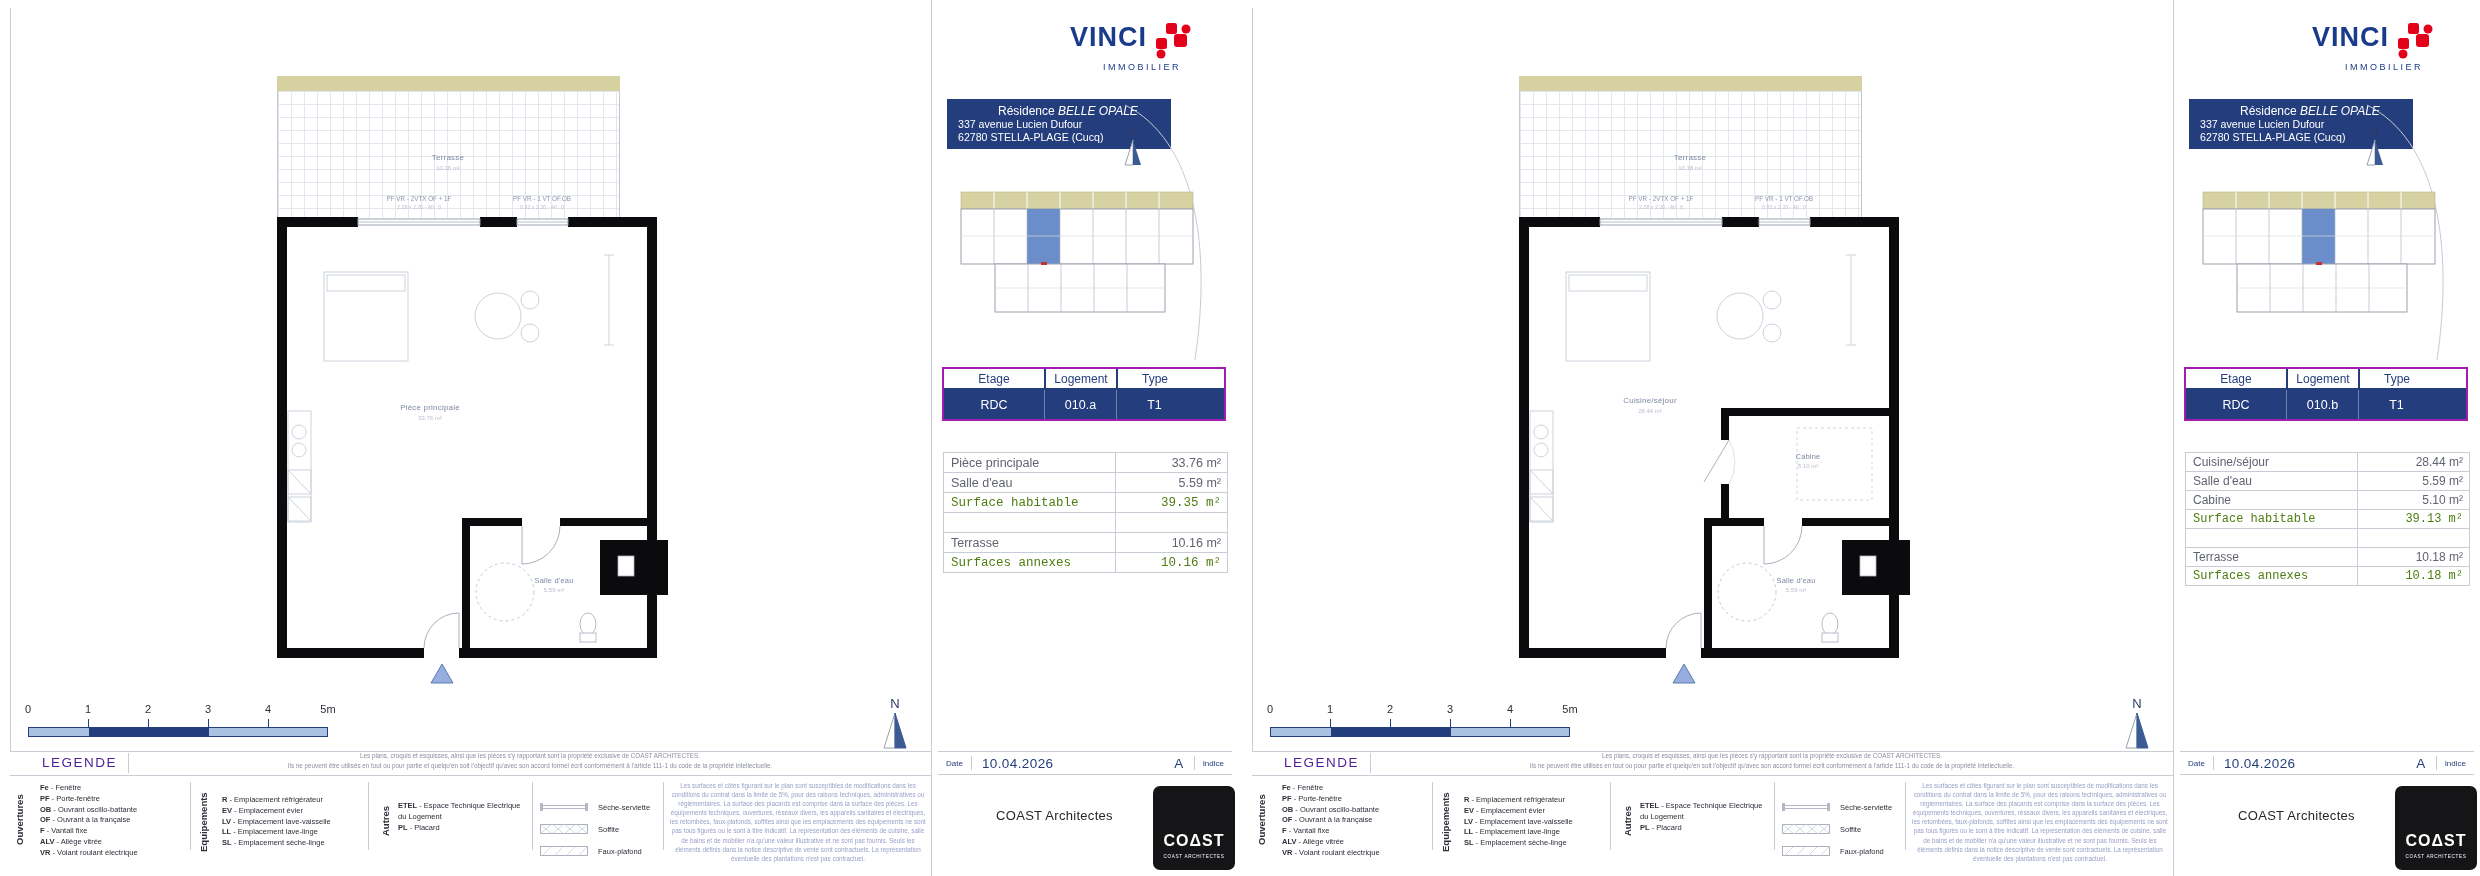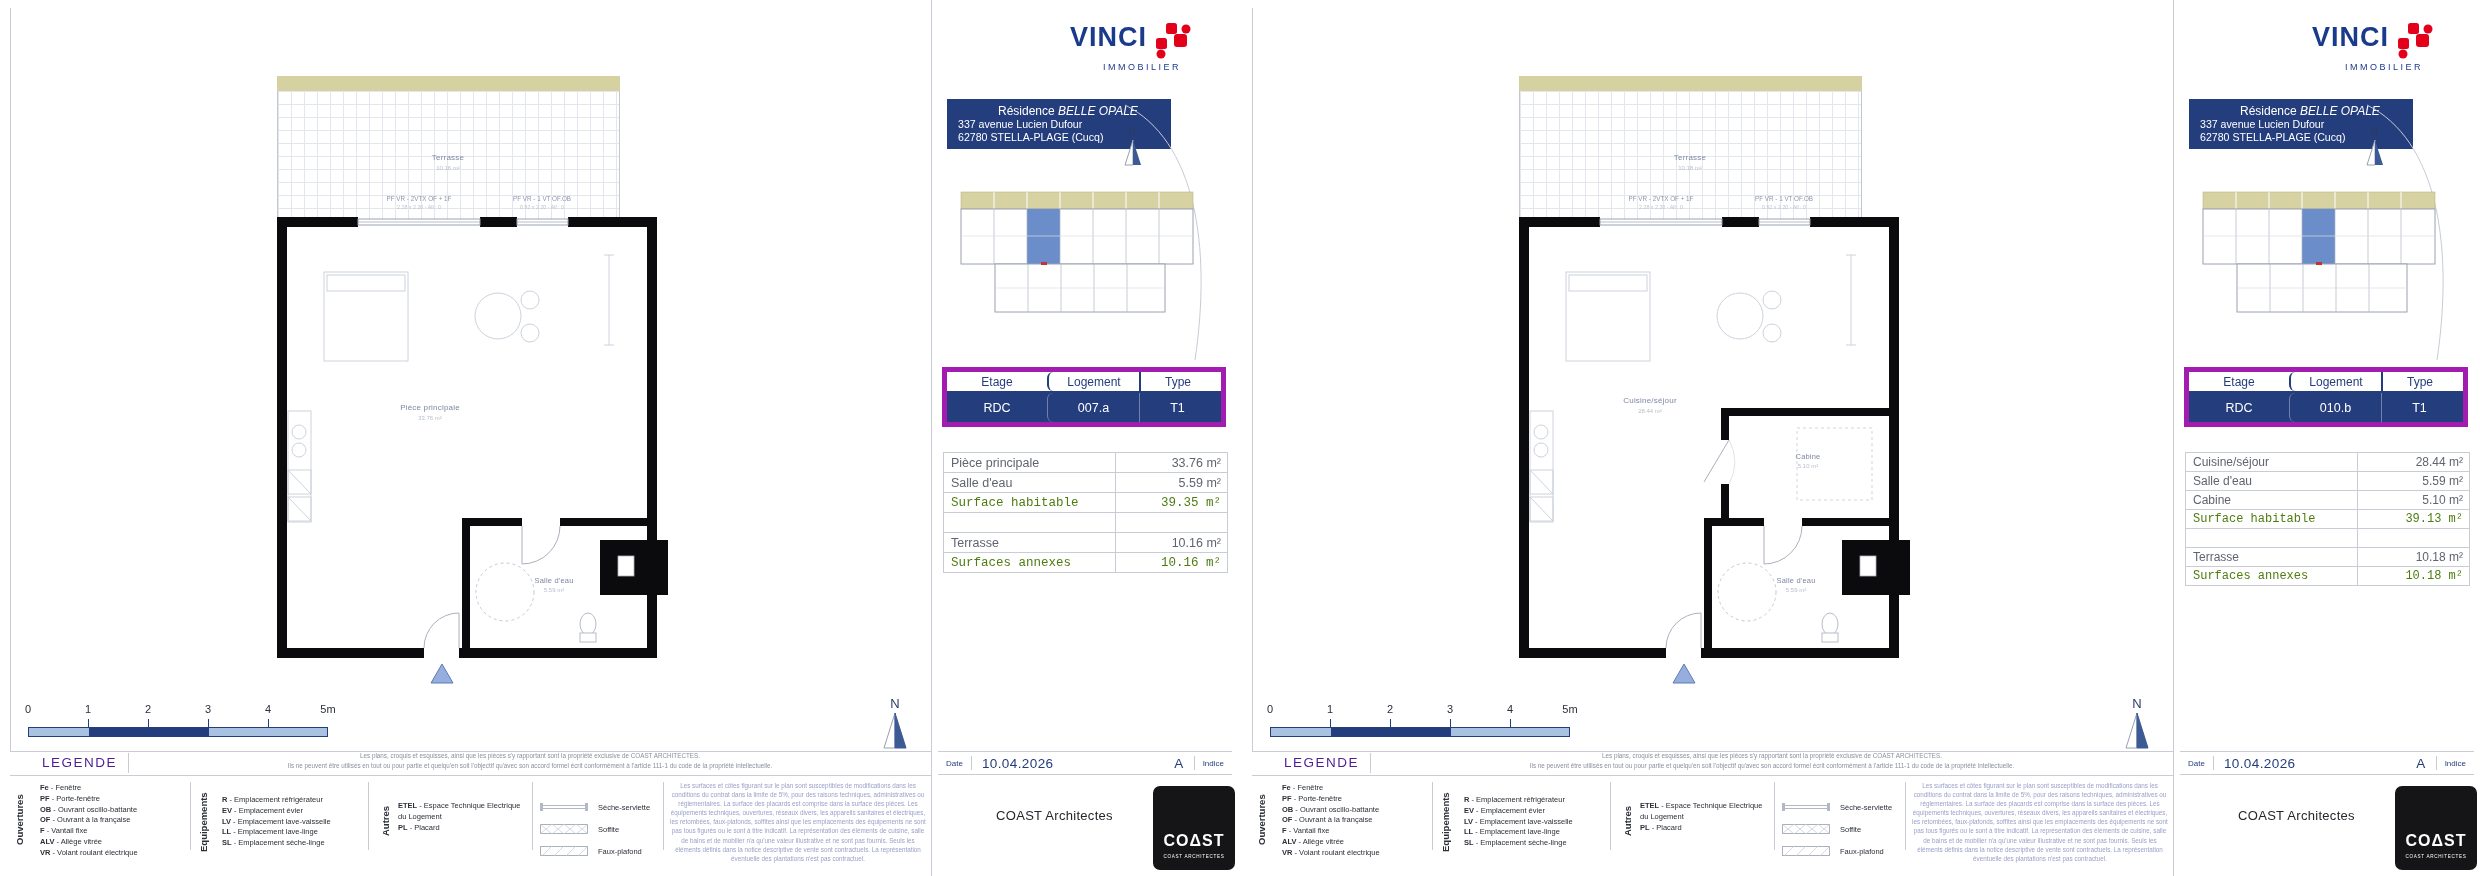--- a/index.html
+++ b/index.html
@@ -26,28 +26,28 @@
   .vinci-row{display:flex;align-items:flex-start;}
   .vinci-word{font-size:27px;font-weight:700;color:#1a3a8c;letter-spacing:1px;line-height:26px;}
   .vinci-sub{font-size:9px;letter-spacing:2.5px;color:#1a3a8c;margin:1px 0 0 33px;}
   
   .addr{position:absolute;left:947px;top:99px;width:224px;height:50px;background:#243d7d;
     color:#fff;padding:5px 0 0 11px;}
   .addr .l1{font-size:12px;margin-left:40px;}
   .addr .l1 i{font-style:italic;}
   .addr .l23{font-size:10.6px;line-height:13px;}
   
-  .etg{position:absolute;left:942px;top:367px;width:284px;border:5px solid #a21caf;background:#fff;}
+  .etg{position:absolute;left:942px;top:367px;width:284px;border:2px solid #a21caf;background:#fff;}
   .etg-head{display:flex;height:21px;border-bottom:2px solid #243d7d;}
   .etg-head div{display:flex;align-items:center;justify-content:center;font-size:12px;color:#243d7d;}
   .etg-head div+div{border-left:2px solid #243d7d;}
   .etg-row{display:flex;height:29px;background:#243d7d;color:#fff;}
   .etg-row div{display:flex;align-items:center;justify-content:center;font-size:12.5px;}
   .etg-row div+div{border-left:1px solid rgba(255,255,255,.35);}
-  .c1{width:100px;} .c2{width:92px;border-radius:6px;} .c3{width:76px;}
+  .c1{width:100px;} .c2{width:72px;} .c3{width:76px;}
   
   .surf{position:absolute;left:943px;top:452px;width:285px;border:1px solid #c9ccd4;border-bottom:none;}
   .surf-row{display:flex;height:20px;border-bottom:1px solid #c9ccd4;align-items:center;
     font-size:12.5px;color:#606470;background:#fff;}
   .surfB .surf-row{height:19px;font-size:12px;}
   .surf-row .lab{flex:1;padding-left:7px;}
   .surf-row .val{width:112px;height:100%;display:flex;align-items:center;justify-content:flex-end;
     padding-right:6px;border-left:1px solid #c9ccd4;}
   .surf-row.hl{color:#4d7c0f;font-family:Liberation Mono, monospace;}
   
@@ -244,21 +244,21 @@
   </svg>
 
   <div class="etg">
     <div class="etg-head">
       <div class="c1">Etage</div>
       <div class="c2">Logement</div>
       <div class="c3">Type</div>
     </div>
     <div class="etg-row">
       <div class="c1">RDC</div>
-      <div class="c2">007.a</div>
+      <div class="c2">010.a</div>
       <div class="c3">T1</div>
     </div>
   </div>
 
   <div class="surf">
     <div class="surf-row">
         <div class="lab">Pièce principale</div>
         <div class="val">33.76 m²</div>
       </div>
     <div class="surf-row">

